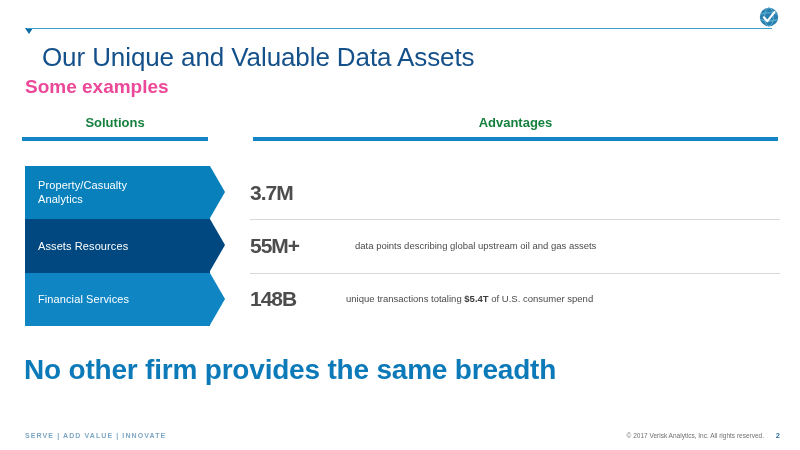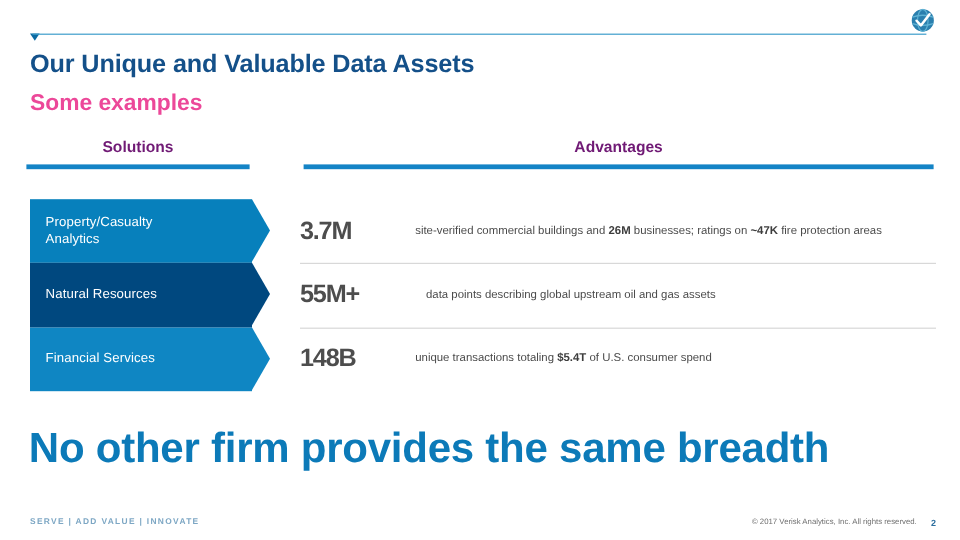--- a/index.html
+++ b/index.html
@@ -41,44 +41,44 @@
     position: absolute;
     left: 759px;
     top: 7px;
     width: 20px;
     height: 20px;
   }
 
   
   .slide-title {
     position: absolute;
-    left: 25px;
+    left: 42px;
     top: 42px;
-    font-size: 21px;
-    font-weight: bold;
+    font-size: 26px;
+    font-weight: normal;
     color: #145089;
     letter-spacing: -0.1px;
     white-space: nowrap;
   }
   .slide-subtitle {
     position: absolute;
     left: 25px;
     top: 76px;
     font-size: 19px;
     font-weight: bold;
     color: #ec4899;
     white-space: nowrap;
   }
 
   
   .col-head {
     position: absolute;
     font-size: 13px;
     font-weight: bold;
-    color: #701a75;
+    color: #15803d;
     text-align: center;
   }
   .col-head.solutions { left: 22px;  top: 115px; width: 186px; }
   .col-head.advantages{ left: 253px; top: 115px; width: 525px; }
 
   .head-rule {
     position: absolute;
     top: 137px;
     height: 4px;
     background: #1484c6;
@@ -180,21 +180,21 @@
     line-height: 1.45;
     flex: 1 1 auto;
   }
   .adv-text b { font-weight: bold; color: #3d3d3d; }
 
   
   .closing {
     position: absolute;
     left: 24px;
     top: 352px;
-    font-size: 35px;
+    font-size: 28px;
     font-weight: bold;
     color: #0c7ab8;
     line-height: 1.28;
     letter-spacing: -0.2px;
   }
 
   
   .footer-tag {
     position: absolute;
     left: 25px;
@@ -251,39 +251,38 @@
     <div class="point"></div>
     <div class="label">
         <div>Property/Casualty</div>
         <div>Analytics</div>
       </div>
   </div>
   <div class="chev r1" style="color: rgb(0, 72, 127);">
     <div class="body" style="background: rgb(0, 72, 127);"></div>
     <div class="point"></div>
     <div class="label">
-        <div>Natural Resources</div>
+        <div>Assets Resources</div>
       </div>
   </div>
   <div class="chev r2" style="color: rgb(15, 134, 195); padding-left: 28px;">
     <div class="body" style="background: rgb(15, 134, 195);"></div>
     <div class="point"></div>
     <div class="label">
         <div>Financial Services</div>
       </div>
   </div>
 </div>
 
 <div class="adv-rows">
   <div class="adv-divider d1"></div>
   <div class="adv-divider d2"></div>
 
   <div class="adv-row r0">
     <div class="adv-figure w1">3.7M</div>
-    <div class="adv-text">site-verified commercial buildings  and <b>26M</b> businesses; ratings on <b>~47K</b> fire protection areas</div>
   </div>
   <div class="adv-row r1">
     <div class="adv-figure w2">55M+</div>
     <div class="adv-text">data points describing global upstream oil and gas assets</div>
   </div>
   <div class="adv-row r2">
     <div class="adv-figure w3">148B</div>
     <div class="adv-text">unique  transactions totaling <b>$5.4T</b> of U.S. consumer spend</div>
   </div>
 </div>

